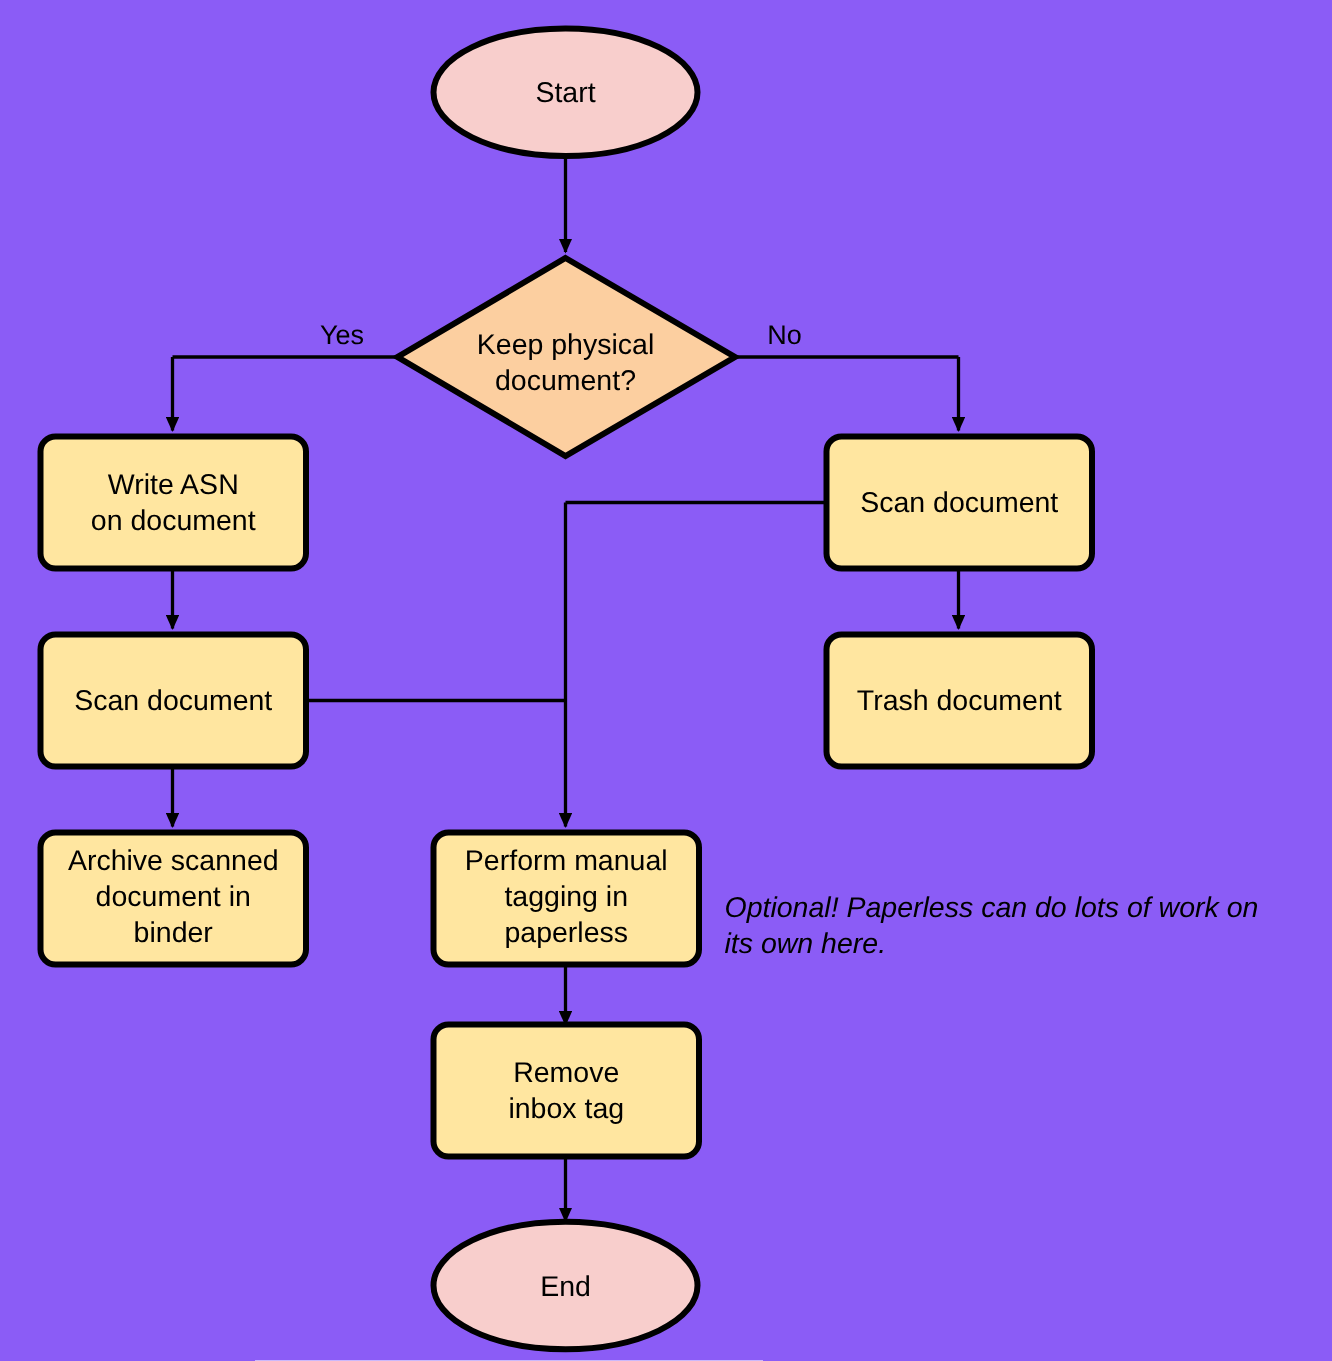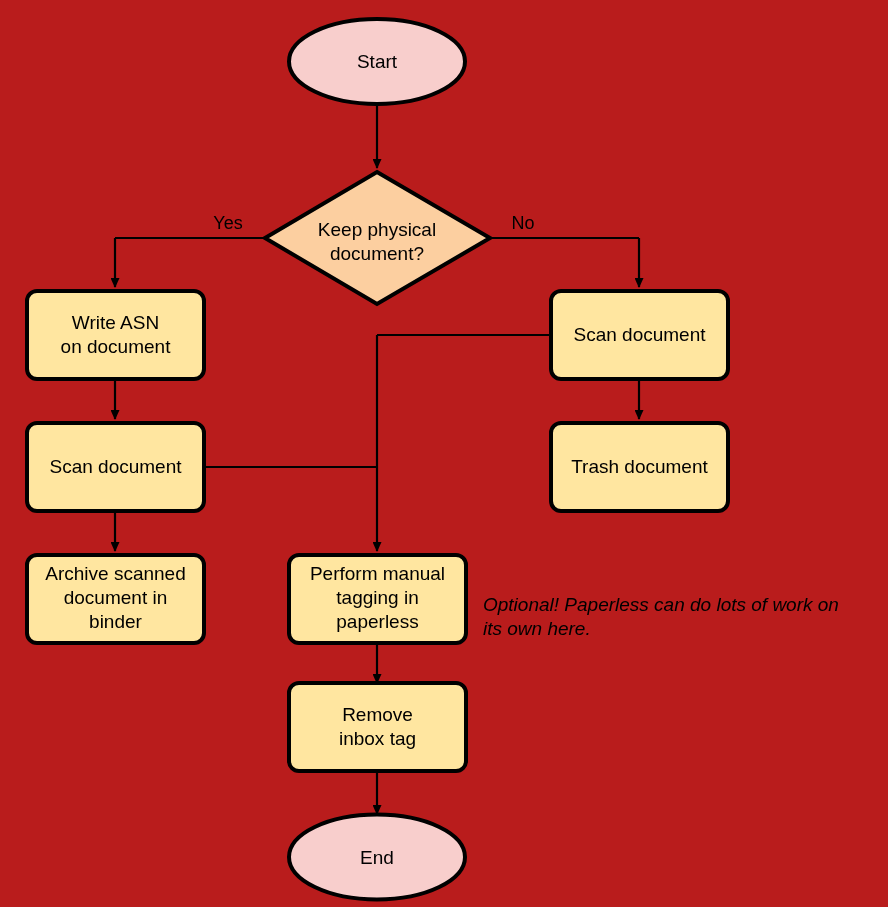--- a/index.html
+++ b/index.html
@@ -7,21 +7,21 @@
     padding: 0;
     background: #ffffff;
   }
   body {
     font-family: "Liberation Sans", sans-serif;
   }
   #flowchart-root {
     position: relative;
     width: 888px;
     height: 907px;
-    background: #b91c1c;
+    background: #8b5cf6;
     overflow: hidden;
   }
   #flow-svg {
     position: absolute;
     top: 0;
     left: 0;
     width: 888px;
     height: 907px;
     display: block;
   }

